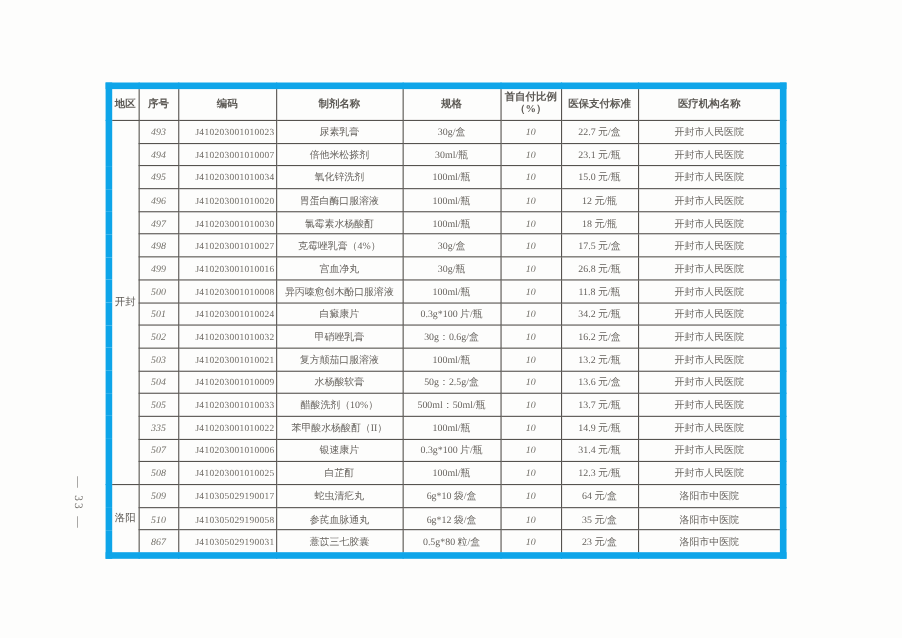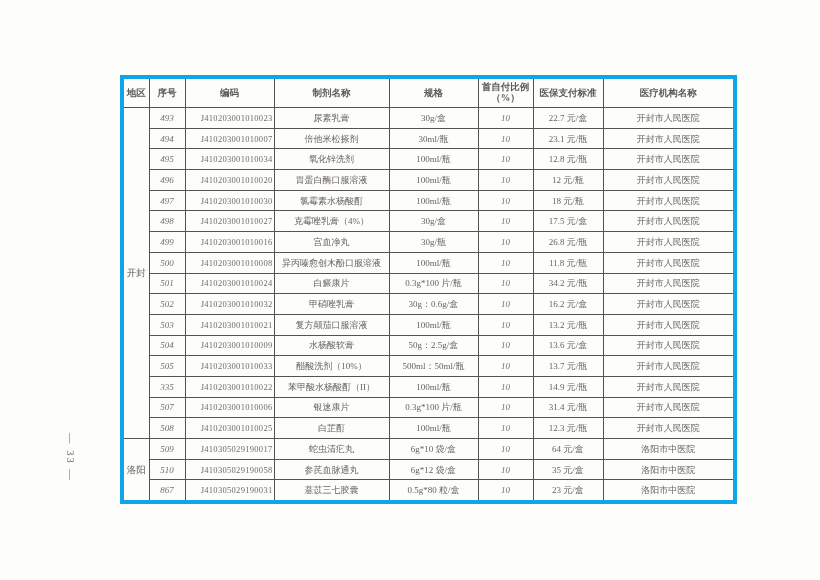--- a/index.html
+++ b/index.html
@@ -23,26 +23,26 @@
     height: 60px;
     writing-mode: vertical-rl;
     text-orientation: mixed;
     font-size: 10.5px;
     color: #6f6c68;
     letter-spacing: 2px;
     line-height: 16px;
   }
   table.med-table {
     position: absolute;
-    left: 120px;
+    left: 96px;
     top: 75px;
     width: 613px;
     border-collapse: collapse;
     table-layout: fixed;
-    border: 4px solid #0ea5e9;
+    border: 6px solid #0ea5e9;
   }
   .med-table th, .med-table td {
     border: 1px solid #56534f;
     text-align: center;
     vertical-align: middle;
     padding: 0 1px;
     color: #67635e;
     overflow: hidden;
     white-space: nowrap;
   }
@@ -134,21 +134,21 @@
           <td class="cell-ratio">10</td>
           <td class="cell-standard">23.1 元/瓶</td>
           <td class="cell-org">开封市人民医院</td>
         </tr>
         <tr>
           <td class="cell-no">495</td>
           <td class="cell-code">J410203001010034</td>
           <td class="cell-name">氧化锌洗剂</td>
           <td class="cell-spec">100ml/瓶</td>
           <td class="cell-ratio">10</td>
-          <td class="cell-standard">12.8 元/瓶</td>
+          <td class="cell-standard">15.0 元/瓶</td>
           <td class="cell-org">开封市人民医院</td>
         </tr>
         <tr>
           <td class="cell-no">496</td>
           <td class="cell-code">J410203001010020</td>
           <td class="cell-name">胃蛋白酶口服溶液</td>
           <td class="cell-spec">100ml/瓶</td>
           <td class="cell-ratio">10</td>
           <td class="cell-standard">12 元/瓶</td>
           <td class="cell-org">开封市人民医院</td>

